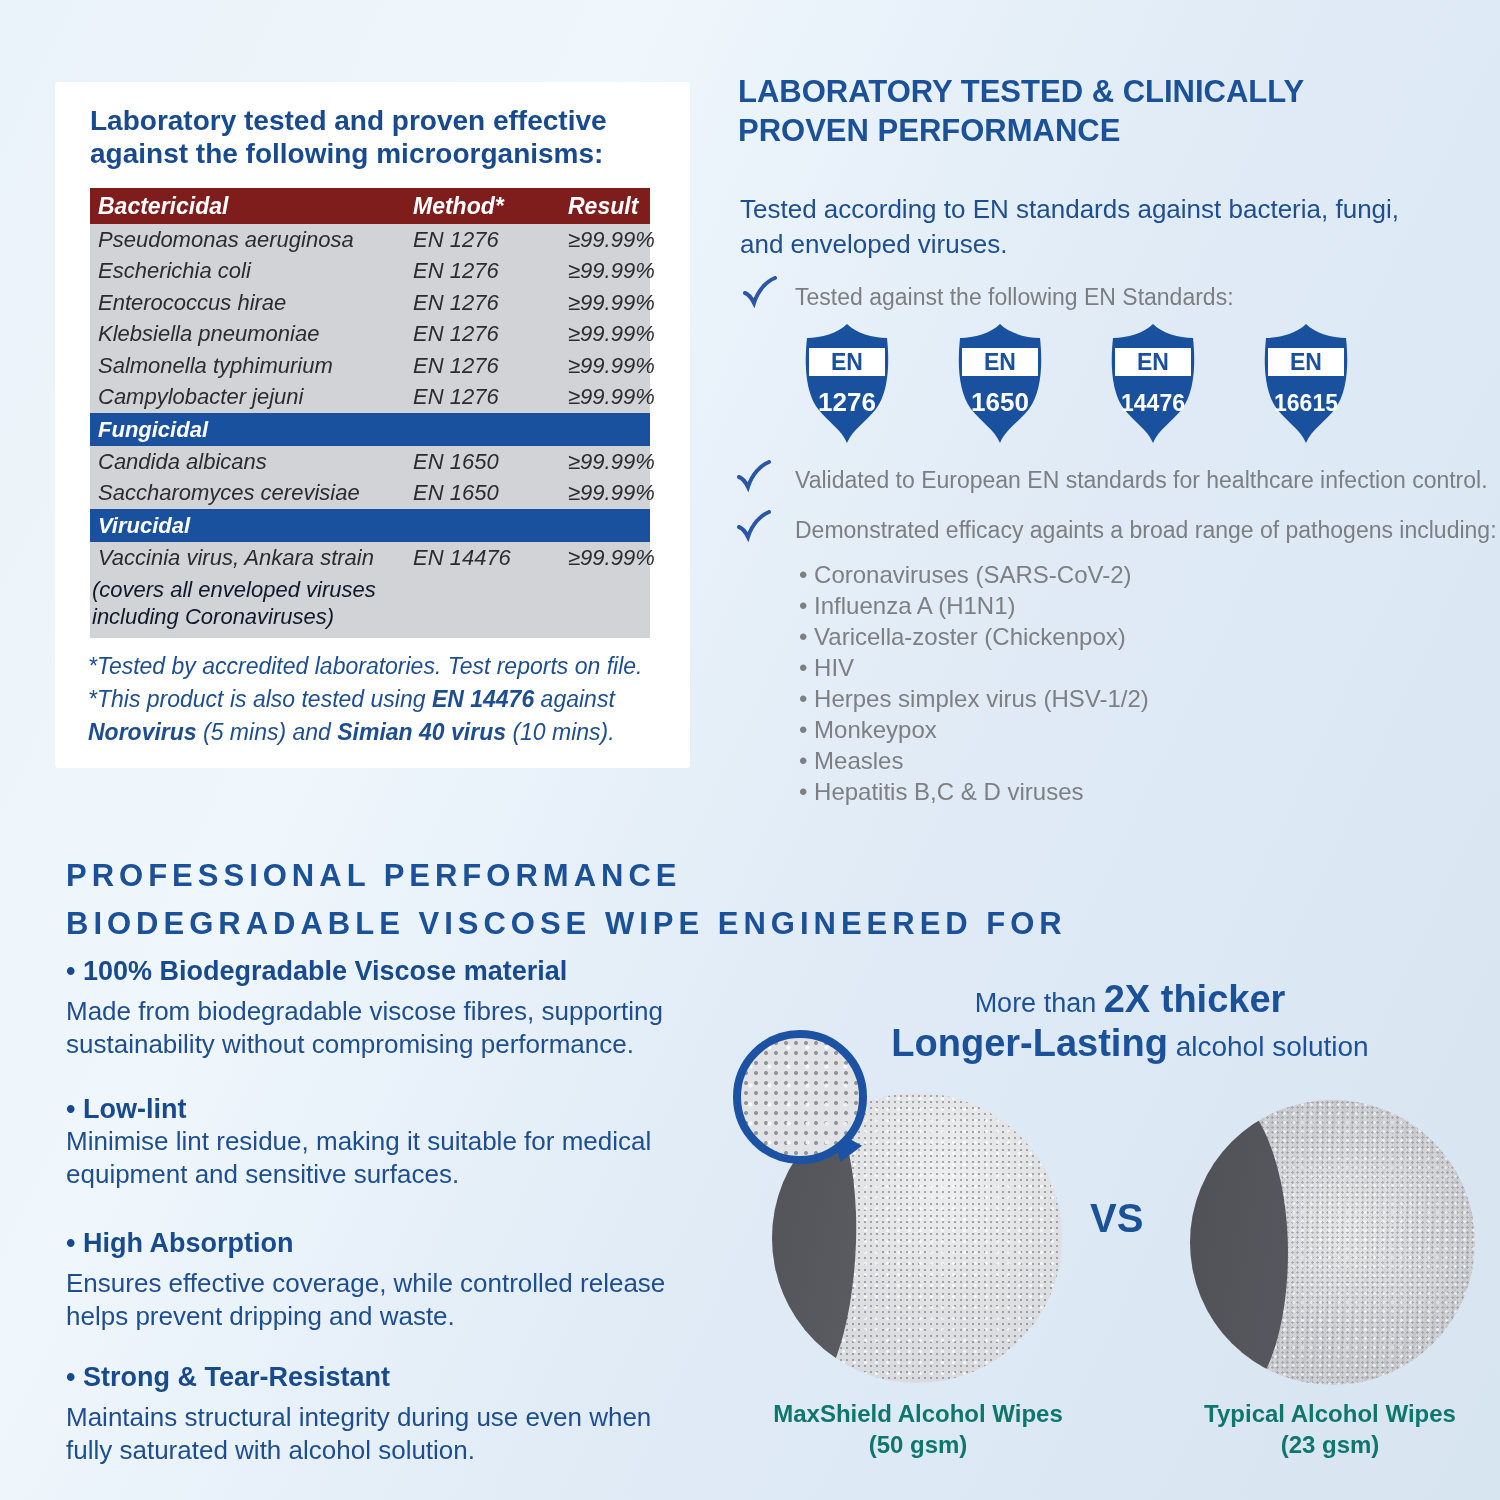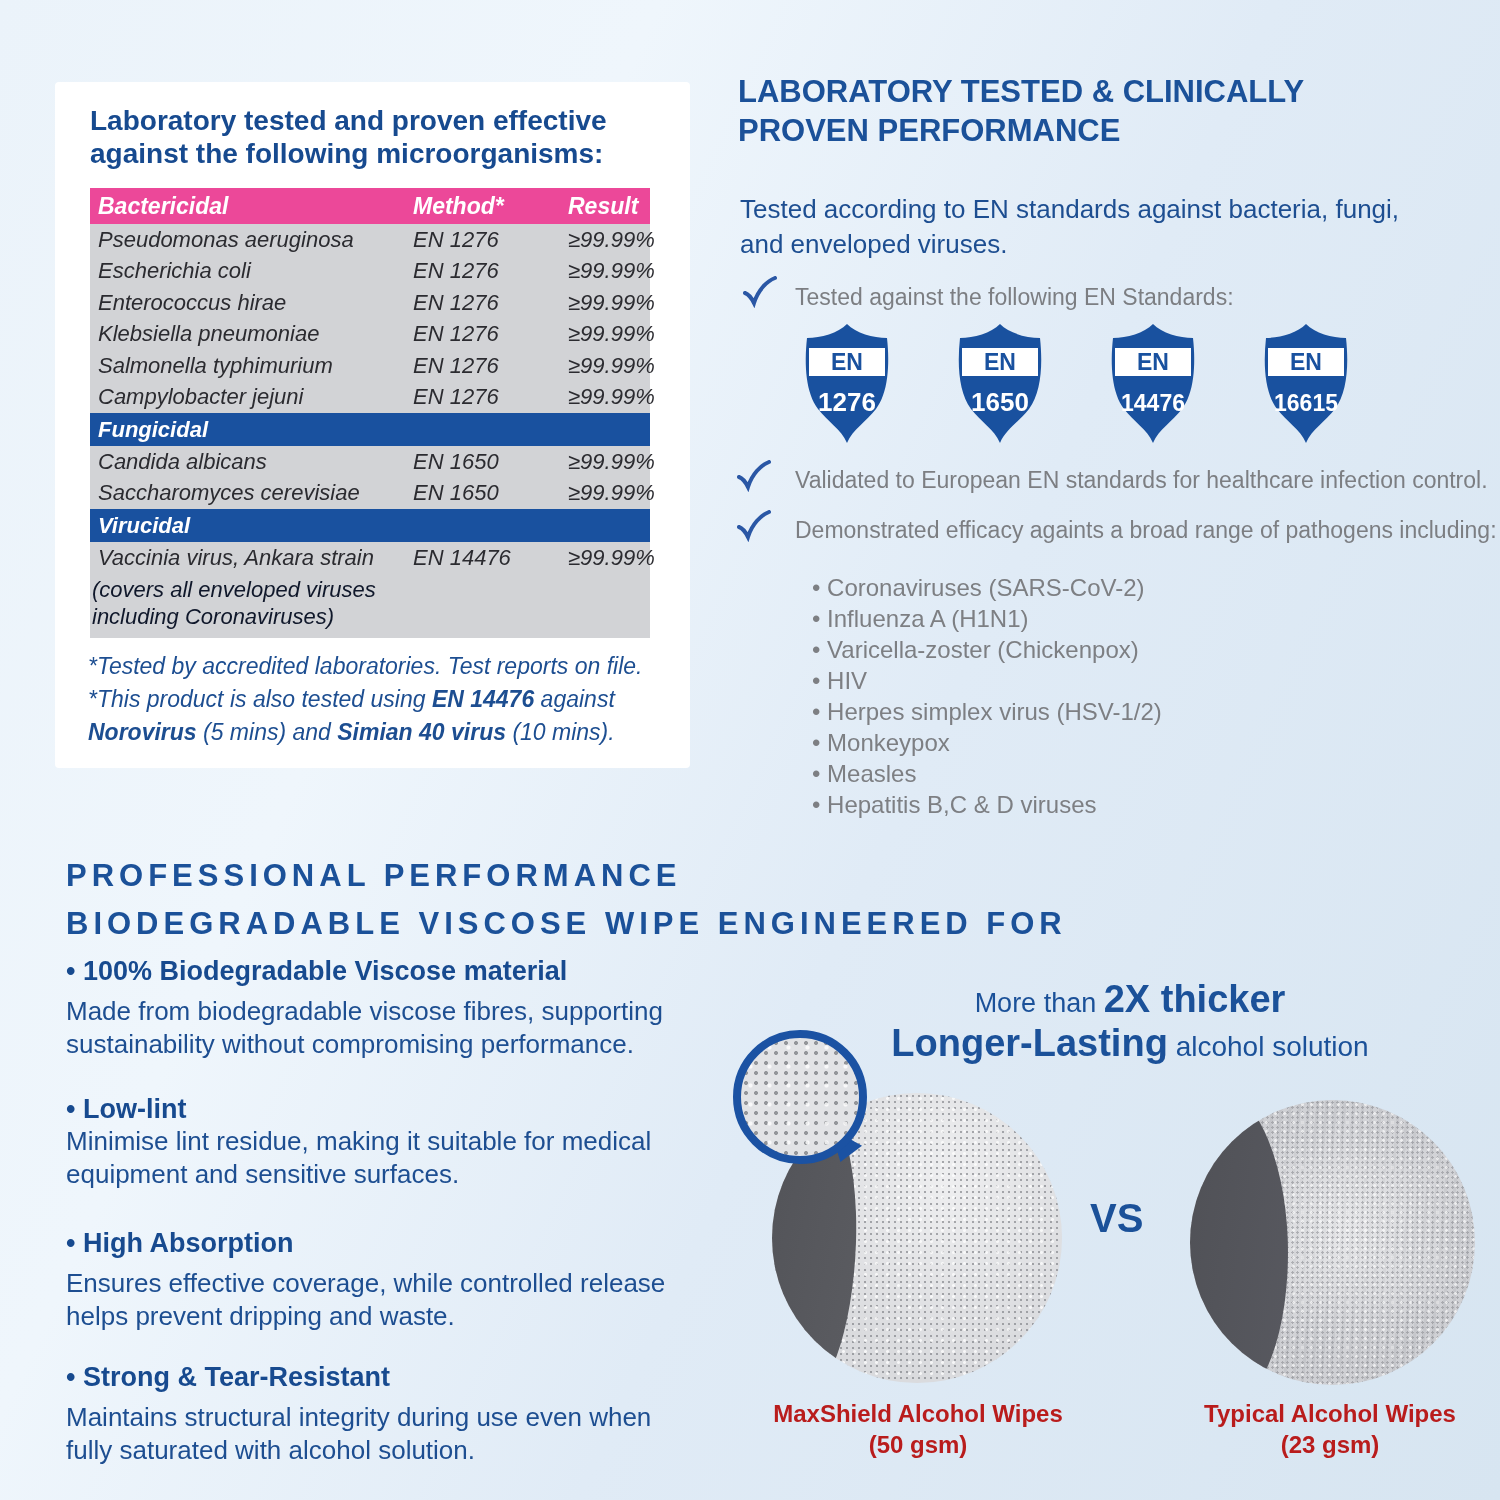--- a/index.html
+++ b/index.html
@@ -8,42 +8,42 @@
     font-family:"Liberation Sans", sans-serif;
     background:linear-gradient(115deg,#ebf3fa 0%,#eff6fc 30%,#e0ebf6 58%,#d7e5f1 100%);
   }
   .abs{position:absolute;}
 
   
   .panel{left:55px;top:82px;width:635px;height:686px;background:#ffffff;border-radius:4px;}
   .mtitle{left:90px;top:104px;width:580px;color:#174a8f;font-weight:bold;font-size:28px;line-height:33px;}
   .mtable{left:90px;top:188px;width:560px;font-style:italic;}
   .trow{display:flex;align-items:center;}
-  .thead{background:#ec4899;height:36px;color:#ffffff;font-weight:bold;font-size:23px;}
+  .thead{background:#7f1d1d;height:36px;color:#ffffff;font-weight:bold;font-size:23px;}
   .tsection{background:#19519f;height:33px;color:#ffffff;font-weight:bold;font-size:22px;}
   .tbody{background:#d2d3d6;}
   .tbody .trow{height:31.5px;color:#2b2b30;font-size:22px;}
   .c-name{flex:0 0 315px;padding-left:8px;}
   .c-method{flex:0 0 155px;}
   .c-result{flex:1;}
   .tnote{color:#0f172a;font-size:22px;line-height:27px;padding:2px 0 8px 2px;}
   .footnote{color:#1d4e91;font-style:italic;font-size:23px;line-height:33px;}
   .footnote b{font-style:italic;}
 
   
   .rtitle{left:738px;top:72px;width:720px;color:#1b5199;font-weight:bold;font-size:31px;line-height:39px;}
   .rintro{left:740px;top:192px;width:740px;color:#1d4e91;font-size:26px;line-height:35px;}
   .checklabel{color:#7c7e82;font-size:23px;}
   .check-svg{width:36px;height:32px;display:block;}
   .shield{width:100px;height:124px;}
   .shield text{font-family:"Liberation Sans",sans-serif;font-weight:bold;}
   .shield .en{fill:#19519f;font-size:23px;}
   .shield .num{fill:#ffffff;font-size:26px;}
   .shield.small .num{font-size:23px;}
-  .pathogens{left:796px;top:556px;width:560px;list-style:none;margin:16px;padding:0;
+  .pathogens{left:796px;top:556px;width:560px;list-style:none;margin:3px;padding:0;
     color:#7d7f83;font-size:24px;line-height:31px;}
 
   
   .btitle{left:66px;top:852px;width:1300px;color:#1b5199;font-weight:bold;font-size:31px;
     line-height:48px;letter-spacing:5px;}
   .feat-h{color:#174a8f;font-weight:bold;font-size:27px;}
   .feat-b{color:#1d4e91;font-size:26px;line-height:33px;}
 
   .cmp-line{left:850px;width:560px;text-align:center;color:#1b5199;}
   .cmp-more{font-size:27px;}
@@ -92,21 +92,21 @@
       radial-gradient(rgba(255,255,255,0.8) 1.5px, transparent 2.6px),
       radial-gradient(rgba(96,98,104,0.6) 1.6px, transparent 2.3px);
     background-size:19px 19px,10px 10px;
     z-index:3;
   }
   .mag-pointer{
     left:826px;top:1128px;width:36px;height:34px;background:#1b52a3;
     clip-path:polygon(12% 0, 100% 52%, 40% 100%);
     z-index:2;
   }
-  .wipe-label{width:300px;text-align:center;color:#b91c1c;font-weight:bold;
+  .wipe-label{width:300px;text-align:center;color:#0f766e;font-weight:bold;
     font-size:24px;line-height:31px;}
 </style>
 </head>
 <body>
 
 <div class="abs panel"></div>
 
 <div class="abs mtitle">
   <div>Laboratory tested and proven effective</div>
   <div>against the following microorganisms:</div>

